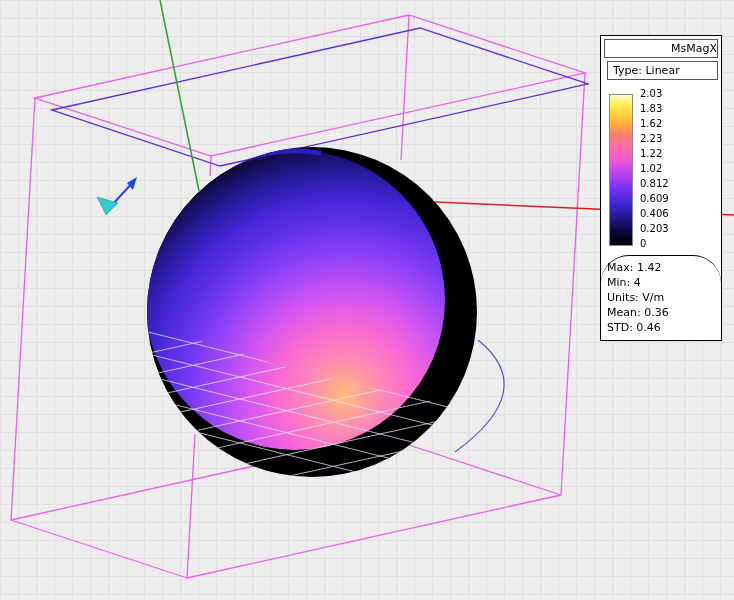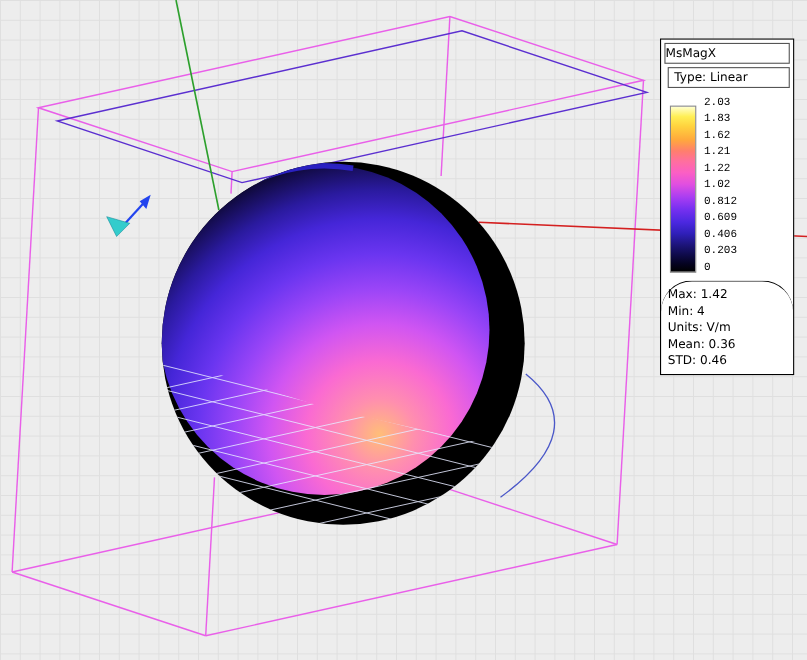--- a/index.html
+++ b/index.html
@@ -18,29 +18,28 @@
   }
   svg.viewport{position:absolute;left:0;top:0;}
   .legend{
     position:absolute;left:600px;top:35px;width:122px;
     background:#ffffff;border:1px solid #000;
     font-size:11px;color:#000;z-index:5;
     box-sizing:border-box;
   }
   .legend-title{
     border:1px solid #555;margin:3px;padding:2px 0;
-    text-align:left;
+    text-align:right;
   }
   .legend-type{
     border:1px solid #555;margin:0 3px 3px 6px;padding:2px 0 2px 5px;
   }
   .legend-scale{
-    display:flex;flex-direction:row;align-items:center;
+    display:flex;flex-direction:row;align-items:flex-start;
     padding:6px 2px 6px 8px;
-    font-family:Liberation Mono, monospace;
   }
   .colorbar{
     width:22px;height:150px;margin-top:5px;
     border:1px solid #888;
     background:linear-gradient(to bottom,
       #ffffd0 0%, #ffef55 6%,
       #ffd23e 12%, #ffa93c 20%,
       #ff7e6e 27%, #ff6f9e 33%,
       #fb5fc4 40%, #e14fe0 47%,
       #a83df2 55%, #7730f0 62%,
@@ -136,21 +135,21 @@
 
 <div class="legend">
   <div class="legend-title">MsMagX</div>
   <div class="legend-type">Type: Linear</div>
   <div class="legend-scale">
     <div class="colorbar"></div>
     <div class="scale-labels">
       <span>2.03</span>
       <span>1.83</span>
       <span>1.62</span>
-      <span>1.21</span>
+      <span>2.23</span>
       <span>1.22</span>
       <span>1.02</span>
       <span>0.812</span>
       <span>0.609</span>
       <span>0.406</span>
       <span>0.203</span>
       <span>0</span>
     </div>
   </div>
   <div class="legend-stats">

